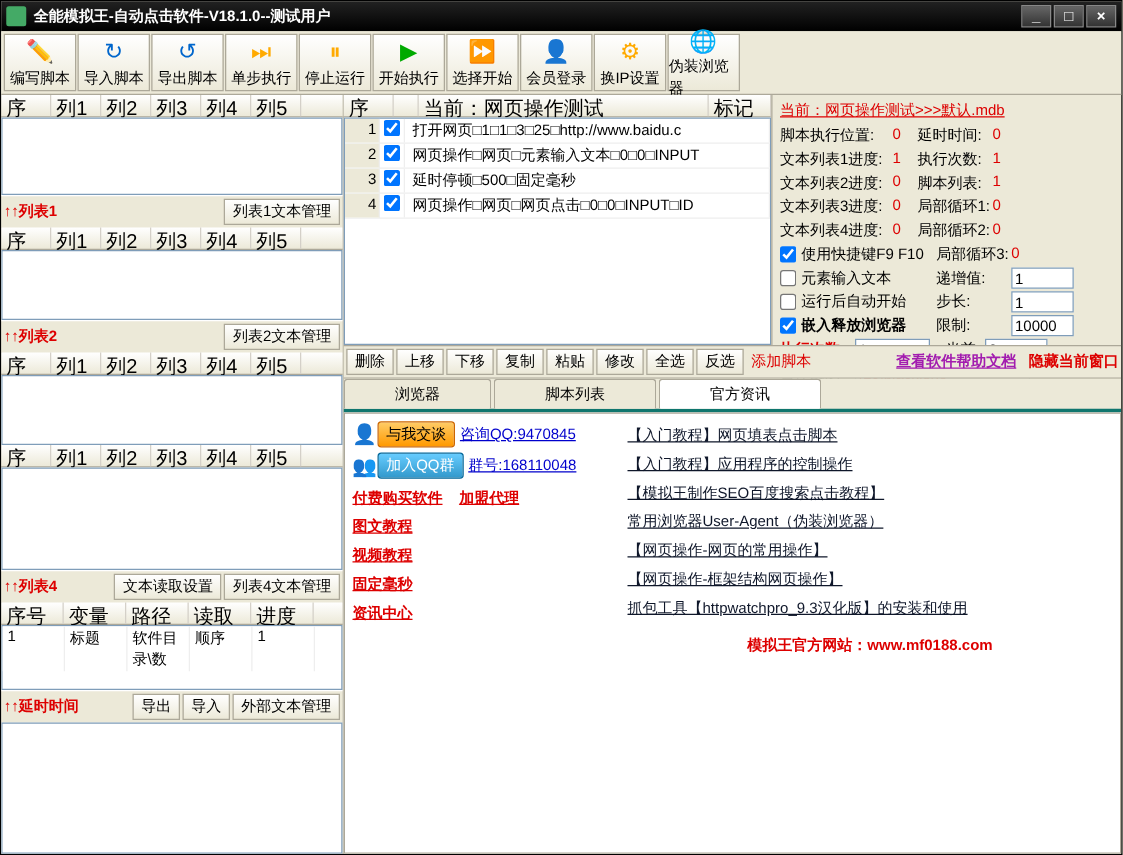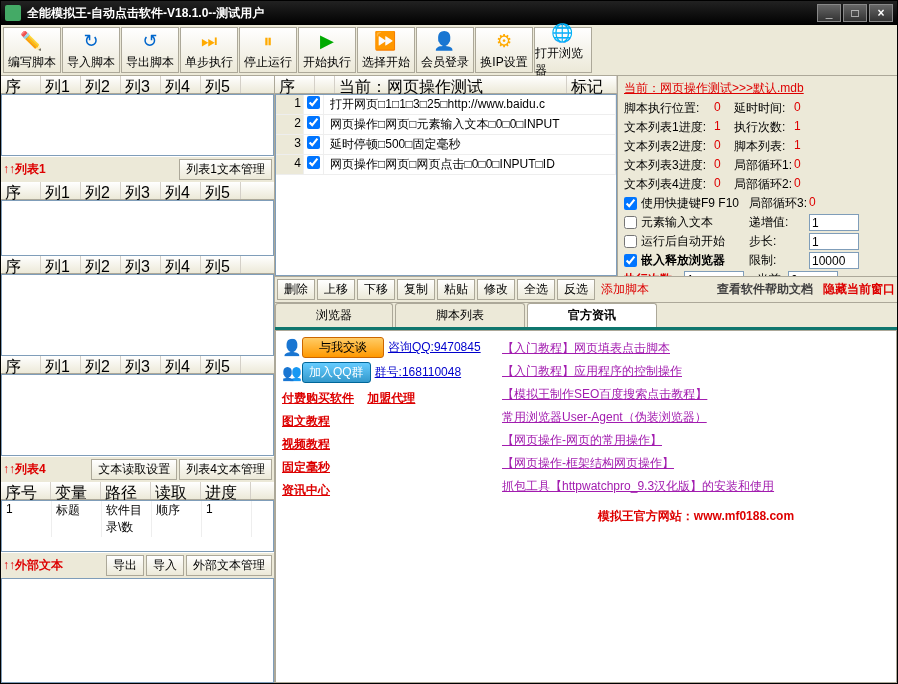--- a/index.html
+++ b/index.html
@@ -33,38 +33,38 @@
 .stat-val { color: #d00; width: 20px; }
 .stat-label2 { width: 60px; }
 .stat-input { width: 50px; border: 1px solid #7f9db9; background: #fff; padding: 0 2px; }
 .chk { margin-right: 4px; }
 .action-bar { display: flex; background: #ece9d8; border-top: 1px solid #aca899; border-bottom: 1px solid #aca899; padding: 2px; align-items: center; }
 .action-bar .sm-btn { margin-right: 2px; margin-left: 0; }
 .red { color: #d00; }
 .blue-link { color: #00c; text-decoration: underline; cursor: pointer; }
 .tabs { display: flex; background: #ece9d8; border-bottom: 3px solid #0f766e; }
 .tab { padding: 3px 40px; border: 1px solid #aca899; border-bottom: none; background: #ece9d8; cursor: pointer; border-radius: 3px 3px 0 0; margin-right: 2px; }
-.tab.active { background: #fff; font-weight: bold; }
+.tab.active { background: #fff; font-weight: normal; }
 .tab-content { flex: 1; background: #fff; border: 1px solid #aca899; display: flex; padding: 6px; overflow: auto; }
 .info-left { width: 220px; }
 .info-right { flex: 1; }
 .qq-row { display: flex; align-items: center; margin-bottom: 4px; }
-.qq-badge { background: linear-gradient(#fc6,#f90); border: 1px solid #c60; border-radius: 3px; padding: 1px 16px; color: #000; margin-right: 4px; }
+.qq-badge { background: linear-gradient(#fc6,#f90); border: 1px solid #c60; border-radius: 3px; padding: 1px 6px; color: #000; margin-right: 4px; }
 .qq-badge2 { background: linear-gradient(#6cf,#39c); border: 1px solid #069; border-radius: 3px; padding: 1px 6px; color: #fff; margin-right: 4px; }
 .info-link { color: #d00; font-weight: bold; display: block; padding: 3px 0; text-decoration: underline; cursor: pointer; }
-.tut-link { color: #a21caf; text-decoration: underline; display: block; padding: 3px 0; cursor: pointer; }
+.tut-link { color: #0f172a; text-decoration: underline; display: block; padding: 3px 0; cursor: pointer; }
 .footer-text { text-align: center; color: #d00; font-weight: bold; padding: 10px; }
 .script-row { display: flex; border-bottom: 1px solid #eee; }
 .script-cell { padding: 1px 2px; border-right: 1px solid #eee; }
 .script-cell.num { width: 28px; text-align: right; background: #ece9d8; }
 .script-cell.chk { width: 20px; text-align: center; }
 .script-cell.desc { flex: 1; }
 .list4-row { display: flex; background: #fff; }
 .list4-row .c { padding: 1px 4px; border-right: 1px solid #eee; }
-.blue-bold { color: #404040; font-weight: bold; }
+.blue-bold { color: #a21caf; font-weight: bold; text-decoration: underline; }
 </style>
 </head>
 <body>
 
 <div class="window">
   <div class="titlebar">
     <div class="titlebar-icon"></div>
     <div class="titlebar-title">全能模拟王-自动点击软件-V18.1.0--测试用户</div>
     <div class="winbtns">
       <div class="winbtn">_</div>
@@ -105,21 +105,21 @@
       <div class="tbtn">
         <div class="tbtn-icon" style="color:#06c">👤</div>
         <div class="tbtn-label">会员登录</div>
       </div>
       <div class="tbtn">
         <div class="tbtn-icon" style="color:#fa0">⚙</div>
         <div class="tbtn-label">换IP设置</div>
       </div>
       <div class="tbtn">
         <div class="tbtn-icon" style="color:#06c">🌐</div>
-        <div class="tbtn-label">打开浏览器</div>
+        <div class="tbtn-label">伪装浏览器</div>
       </div>
     </div>
 
   <div class="content">
     <div class="left-col">
       <div class="section" style="height:80px">
         <div class="list-header" id="main-hdr">
             <div class="hcell" style="width: 40px;">序号</div>
             <div class="hcell" style="width: 40px;">列1</div>
             <div class="hcell" style="width: 40px;">列2</div>
@@ -140,20 +140,24 @@
               <div class="hcell" style="width:40px">序号</div>
               <div class="hcell" style="width:40px">列1</div>
               <div class="hcell" style="width:40px">列2</div>
               <div class="hcell" style="width:40px">列3</div>
               <div class="hcell" style="width:40px">列4</div>
               <div class="hcell" style="width:40px">列5</div>
             </div>
             <div class="list-body"></div>
           </div>
           <div class="section" style="height: 100px;">
+            <div class="section-bar">
+              <span class="section-title">↑↑列表2</span>
+              <button class="sm-btn">列表2文本管理</button>
+            </div>
             <div class="list-header">
               <div class="hcell" style="width:40px">序号</div>
               <div class="hcell" style="width:40px">列1</div>
               <div class="hcell" style="width:40px">列2</div>
               <div class="hcell" style="width:40px">列3</div>
               <div class="hcell" style="width:40px">列4</div>
               <div class="hcell" style="width:40px">列5</div>
             </div>
             <div class="list-body"></div>
           </div>
@@ -189,21 +193,21 @@
               <div class="c" style="width: 50px;">标题</div>
               <div class="c" style="width: 50px;">软件目录\数</div>
               <div class="c" style="width: 50px;">顺序</div>
               <div class="c" style="width: 50px;">1</div>
             </div>
         </div>
       </div>
 
       <div class="section" style="flex:1">
         <div class="section-bar">
-          <span class="section-title">↑↑外部文本</span>
+          <span class="section-title">↑↑延时时间</span>
           <button class="sm-btn">导出</button>
           <button class="sm-btn">导入</button>
           <button class="sm-btn">外部文本管理</button>
         </div>
         <div class="list-body"></div>
       </div>
     </div>
 
     <div class="right-col">
       <div class="script-list-area">

